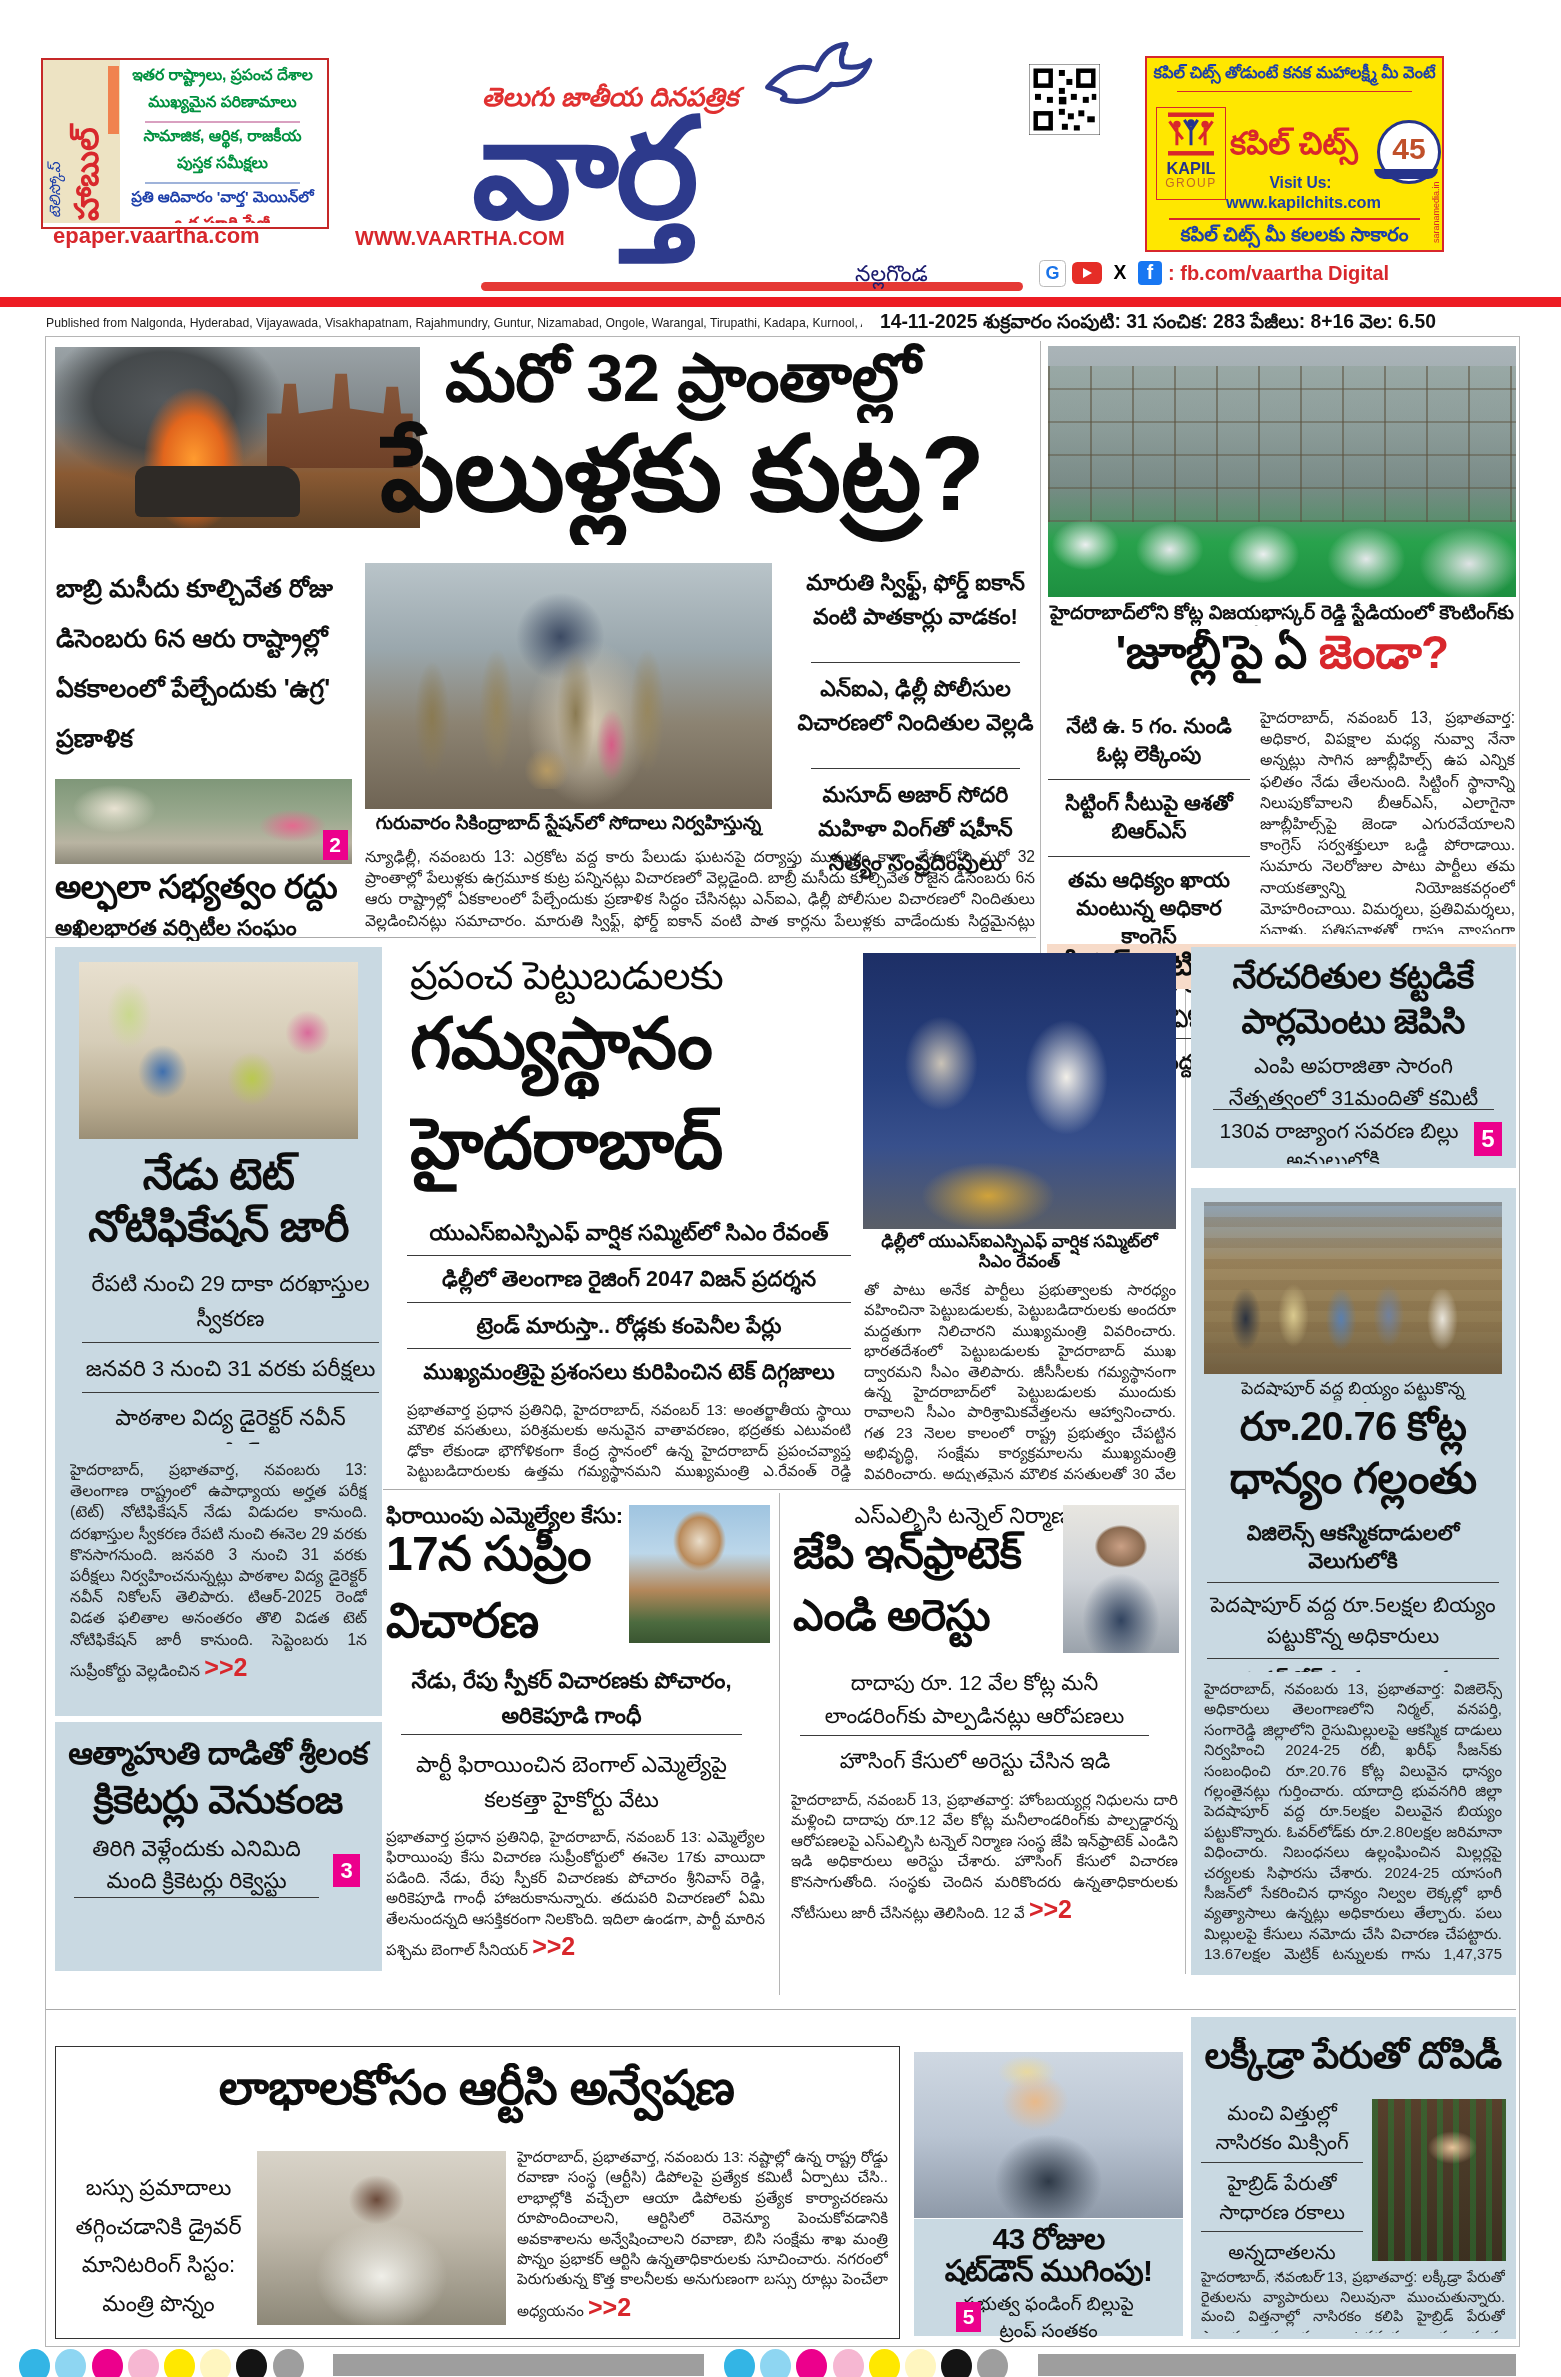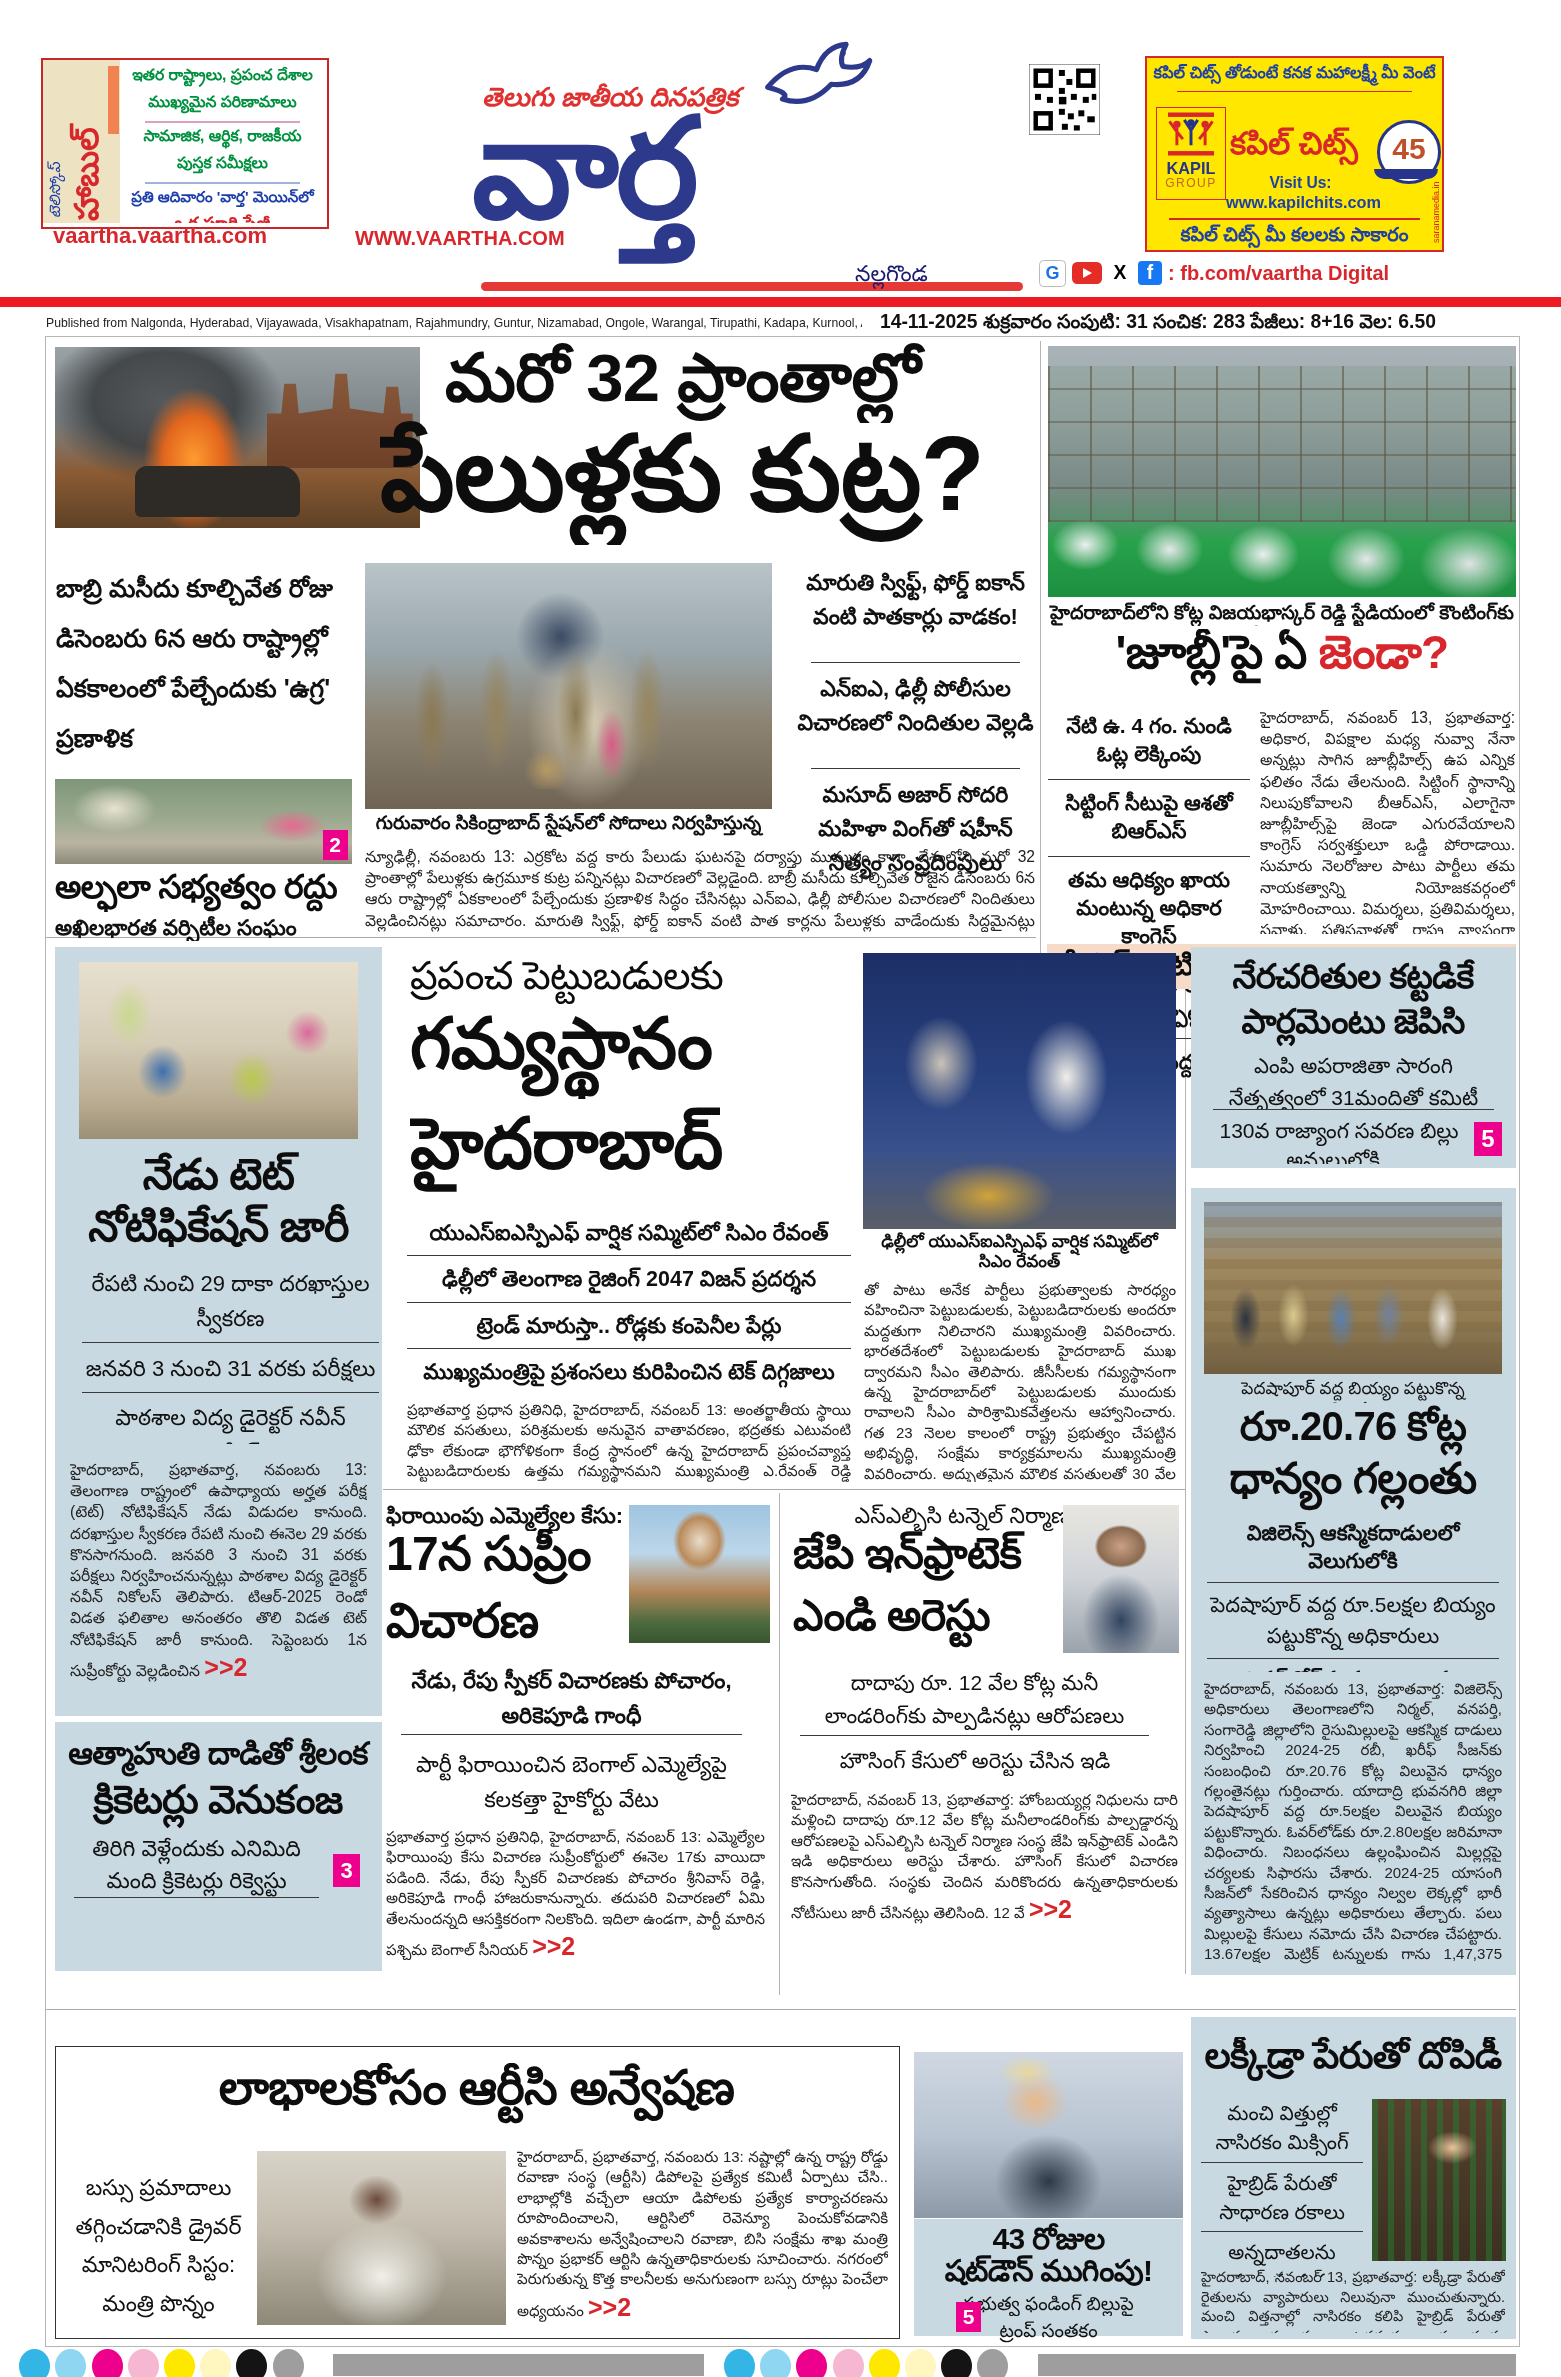--- a/index.html
+++ b/index.html
@@ -40,21 +40,21 @@
       <div class="c green b" style="font-size:15.6px;margin-top:4.5px;">ఇతర రాష్ట్రాలు, ప్రపంచ దేశాల</div>
       <div class="c green b" style="font-size:15.6px;margin-top:5.2px;">ముఖ్యమైన పరిణామాలు</div>
       <div style="height:1.5px;background:#d9a0c0;margin:6px 22px 4.5px;"></div>
       <div class="c green b" style="font-size:15.6px;">సామాజిక, ఆర్థిక, రాజకీయ</div>
       <div class="c green b" style="font-size:15.6px;margin-top:5.2px;">పుస్తక సమీక్షలు</div>
       <div style="height:1.5px;background:#9fb3da;margin:6px 22px 4.5px;"></div>
       <div class="c blue b" style="font-size:15px;">ప్రతి ఆదివారం 'వార్త' మెయిన్‌లో</div>
       <div class="c red b" style="font-size:18.6px;margin-top:3.7px;">ఒక పూర్తి పేజీ</div>
     </div>
   </div>
-  <div class="abs red b" style="left:53px;top:223px;font-size:22px;">vaartha.vaartha.com</div>
+  <div class="abs red b" style="left:53px;top:223px;font-size:22px;">epaper.vaartha.com</div>
   <div class="abs red b" style="left:355px;top:227px;font-size:20px;">WWW.VAARTHA.COM</div>
 
   <div class="abs red b" style="left:482px;top:82px;font-size:26px;font-style:italic;color:#e03131;">తెలుగు జాతీయ దినపత్రిక</div>
   <div class="abs b" style="left:472px;top:88px;width:549px;height:187px;font-size:140px;line-height:1.15;color:#2d3a8c;letter-spacing:-3px;overflow:hidden;">వార్త</div>
   <svg class="abs" style="left:757px;top:34px;" width="119" height="85" viewBox="0 0 160 115">
     <path d="M14 72 Q44 36 80 48 Q92 16 120 14 Q110 34 116 44 Q140 48 152 36 Q140 72 100 68 Q70 100 34 88 Q46 80 14 72 Z" fill="#fff" stroke="#2d3a8c" stroke-width="7" stroke-linejoin="round"></path>
     <circle cx="116" cy="26" r="3.5" fill="#2d3a8c"></circle>
   </svg>
   <div class="abs" style="left:481px;top:282px;width:542px;height:9px;background:#e53935;border-radius:6px;"></div>
 
@@ -194,21 +194,21 @@
       radial-gradient(ellipse 45px 36px at 26% 50%, #e4e8ea 0%, rgba(0,0,0,0) 75%),
       radial-gradient(ellipse 48px 39px at 46% 55%, #eceff0 0%, rgba(0,0,0,0) 75%),
       radial-gradient(ellipse 52px 42px at 68% 60%, #e4e8ea 0%, rgba(0,0,0,0) 75%),
       radial-gradient(ellipse 64px 46px at 90% 65%, #dfe3e5 0%, rgba(0,0,0,0) 78%);"></div>
   </div>
   <div class="abs cap c" style="left:1048px;top:601px;width:468px;height:25px;font-size:19.3px;">హైదరాబాద్‌లోని కోట్ల విజయభాస్కర్ రెడ్డి స్టేడియంలో కౌంటింగ్‌కు ఏర్పాట్లు</div>
   <div class="abs hl c ovh" style="left:1048px;top:629px;width:468px;height:68px;font-size:46px;white-space:nowrap;">
     <span>'జూబ్లీ'పై ఏ </span><span class="red">జెండా?</span>
   </div>
   <div class="abs" style="left:1048px;top:707px;width:202px;height:380px;overflow:hidden;">
-    <div class="sub c" style="font-size:21px;padding:4.5px 0 10.4px;border-bottom:1.9px solid #3a3a3a;">నేటి ఉ. 4 గం. నుండి ఓట్ల లెక్కింపు</div>
+    <div class="sub c" style="font-size:21px;padding:4.5px 0 10.4px;border-bottom:1.9px solid #3a3a3a;">నేటి ఉ. 5 గం. నుండి ఓట్ల లెక్కింపు</div>
     <div class="sub c" style="font-size:21px;padding:9px 0 10.4px;border-bottom:1.9px solid #3a3a3a;">సిట్టింగ్ సీటుపై ఆశతో బిఆర్ఎస్</div>
     <div class="sub c" style="font-size:21px;padding:9px 0 10.4px;border-bottom:1.9px solid #3a3a3a;">తమ ఆధిక్యం ఖాయ మంటున్న అధికార కాంగ్రెస్</div>
     <div class="sub c" style="font-size:21px;padding:9px 0 10.4px;border-bottom:1.9px solid #3a3a3a;">42 టేబుళ్లపై 10 రౌండ్లలో పూర్తికి ఏర్పాట్లు</div>
     <div class="sub c" style="font-size:21px;padding:9px 0 4.5px;">కోట్ల స్టేడియం వద్ద పటిష్ట భద్రత</div>
   </div>
   <div class="abs body-txt j ovh" style="left:1260px;top:707px;width:255px;height:227px;font-size:15.6px;">
     <span>హైదరాబాద్, నవంబర్ 13, ప్రభాతవార్త: అధికార, విపక్షాల మధ్య నువ్వా నేనా అన్నట్లు సాగిన జూబ్లీహిల్స్ ఉప ఎన్నిక ఫలితం నేడు తేలనుంది. సిట్టింగ్ స్థానాన్ని నిలుపుకోవాలని బీఆర్ఎస్, ఎలాగైనా జూబ్లీహిల్స్‌పై జెండా ఎగురవేయాలని కాంగ్రెస్ సర్వశక్తులూ ఒడ్డి పోరాడాయి. సుమారు నెలరోజుల పాటు పార్టీలు తమ నాయకత్వాన్ని నియోజకవర్గంలో మోహరించాయి. విమర్శలు, ప్రతివిమర్శలు, సవాళ్లు, ప్రతిసవాళ్లతో రాష్ట్ర వ్యాప్తంగా ఉత్కంఠ రేపిన జూబ్లీహిల్స్ ఉపఎన్నికలో గెలిచేదెవరో</span>
     
   </div>
   <div class="abs" style="left:1047px;top:944px;width:469px;height:45px;background:#f7dbc9;">

